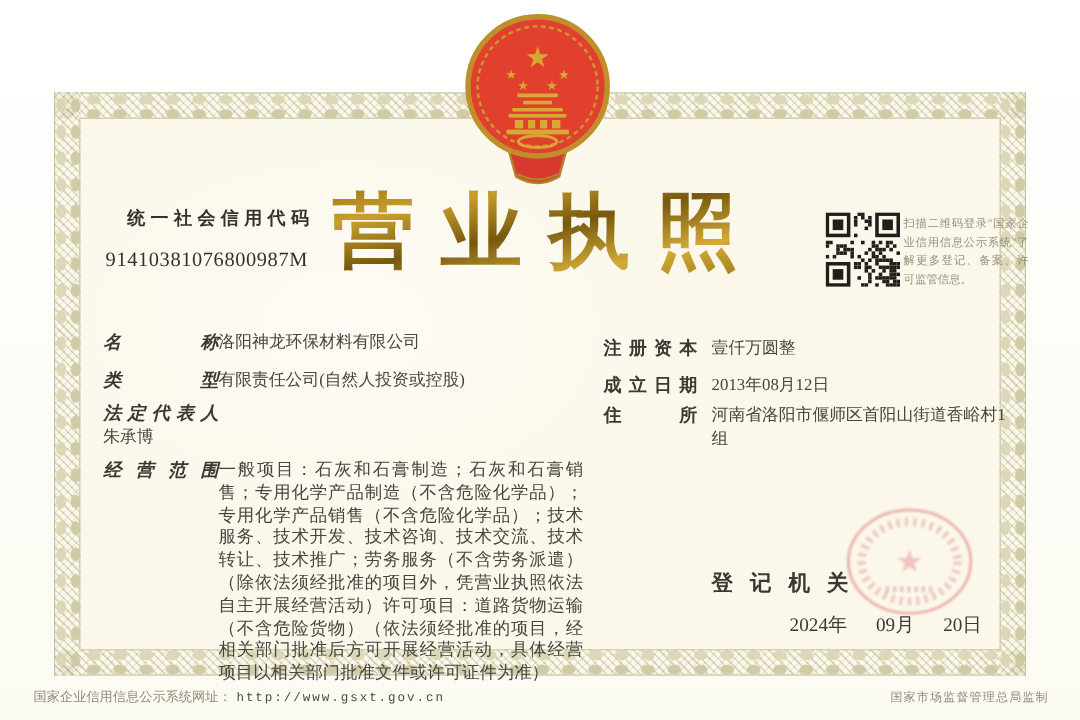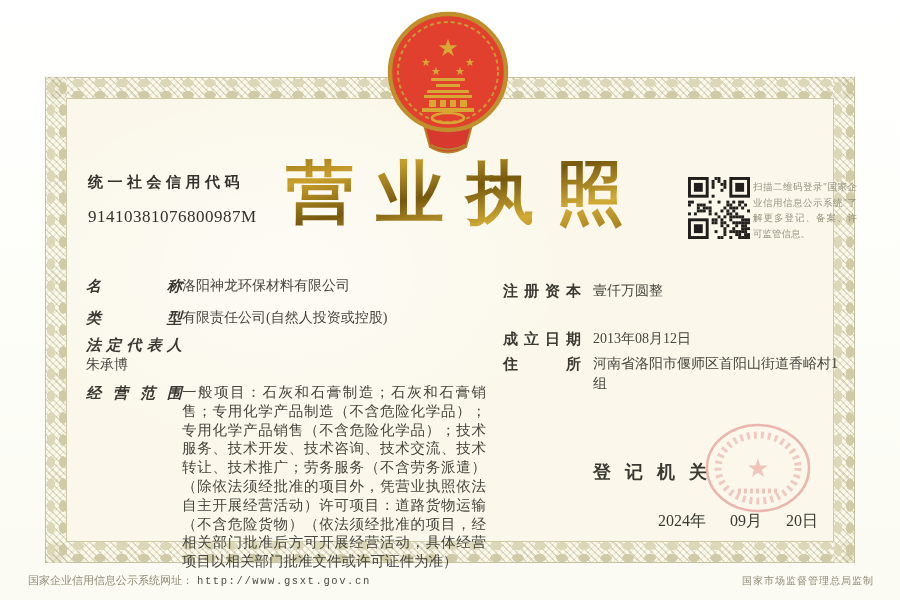--- a/index.html
+++ b/index.html
@@ -41,26 +41,26 @@
   .bs-right  { right:0; top:0; bottom:0; width:22px; border-right:1px solid #c2bc96; }
   .inner-line { position:absolute; left:21px; top:21px; right:21px; bottom:21px; border:1px solid #cfc9a6; }
 
   
   .emblem { position:absolute; left:385px; top:8px; width:126px; height:146px; }
 
   
   .credit-block { position:absolute; left:88px; top:173px; }
   .credit-label {
     font-family:"Liberation Sans","DejaVu Sans",sans-serif;
-    font-weight:bold; font-size:15px; letter-spacing:4.5px; color:#34332d;
+    font-weight:bold; font-size:15px; letter-spacing:4.5px; color:#34332d;margin-left:18px;
   }
   .credit-code { font-size:17px; letter-spacing:.5px; margin-top:15px; color:#32312c; }
 
   .license-title {
-    position:absolute; left:255px; top:148px; width:400px; text-align:center;
+    position:absolute; left:255px; top:148px; width:400px; text-align:left;
     font-size:68px; font-weight:bold; letter-spacing:22px; text-indent:22px;
     white-space:nowrap; color:#a07c18;
   }
   @supports (-webkit-background-clip:text) {
     .license-title {
       background:linear-gradient(168deg,#8a6712 0%,#caa02c 25%,#77590e 48%,#d2ab36 72%,#8a6712 100%);
       -webkit-background-clip:text; background-clip:text; -webkit-text-fill-color:transparent;
     }
   }
 
@@ -83,27 +83,27 @@
   .r-name { margin-top:5px; margin-bottom:12px; }
   .r-type { margin-bottom:7px; }
   .r-rep  { margin-bottom:8px;flex-direction:column; }
   .scope-value {
     width:304px; font-size:14.5px !important; line-height:18.8px !important;
     text-align:justify; color:#46453e;
   }
   .fields-right { position:absolute; left:503px; top:277px; width:352px; }
   .fields-right .flabel { width:78px; margin-right:12px; font-size:15px; line-height:20px; }
   .fields-right .fvalue { font-size:14px; line-height:19.5px; color:#46453e; }
-  .r-cap  { margin-top:4px; margin-bottom:28px; }
+  .r-cap  { margin-top:4px; margin-bottom:11px; }
   .r-date { margin-bottom:5px; }
   .addr-value { width:258px; }
 
   
   .reg-authority {
-    position:absolute; left:593px; top:460px; width:114px;
+    position:absolute; left:593px; top:474px; width:114px;
     font-family:Liberation Sans, sans-serif;
     font-weight:bold; font-size:18px; color:#3a3932;
     text-align:justify; text-align-last:justify;
   }
   .issue-date {
     position:absolute; left:658px; top:511px; display:flex; column-gap:24px;
     font-size:16px; color:#3b3a33;
   }
   .seal { position:absolute; left:701px; top:421px; width:114px; height:98px; opacity:.85; }
 

